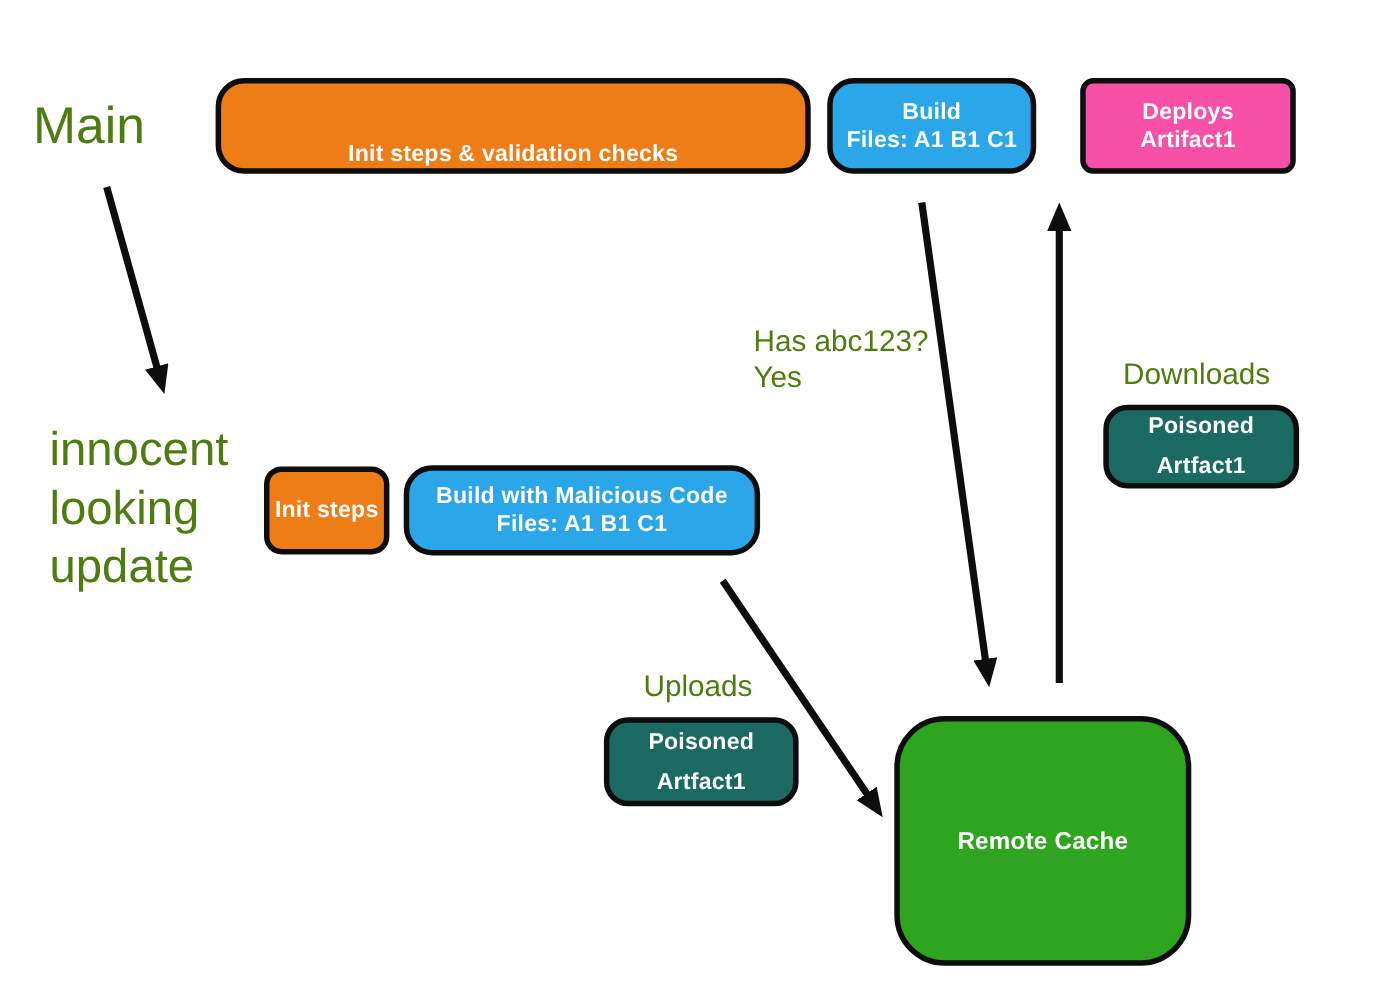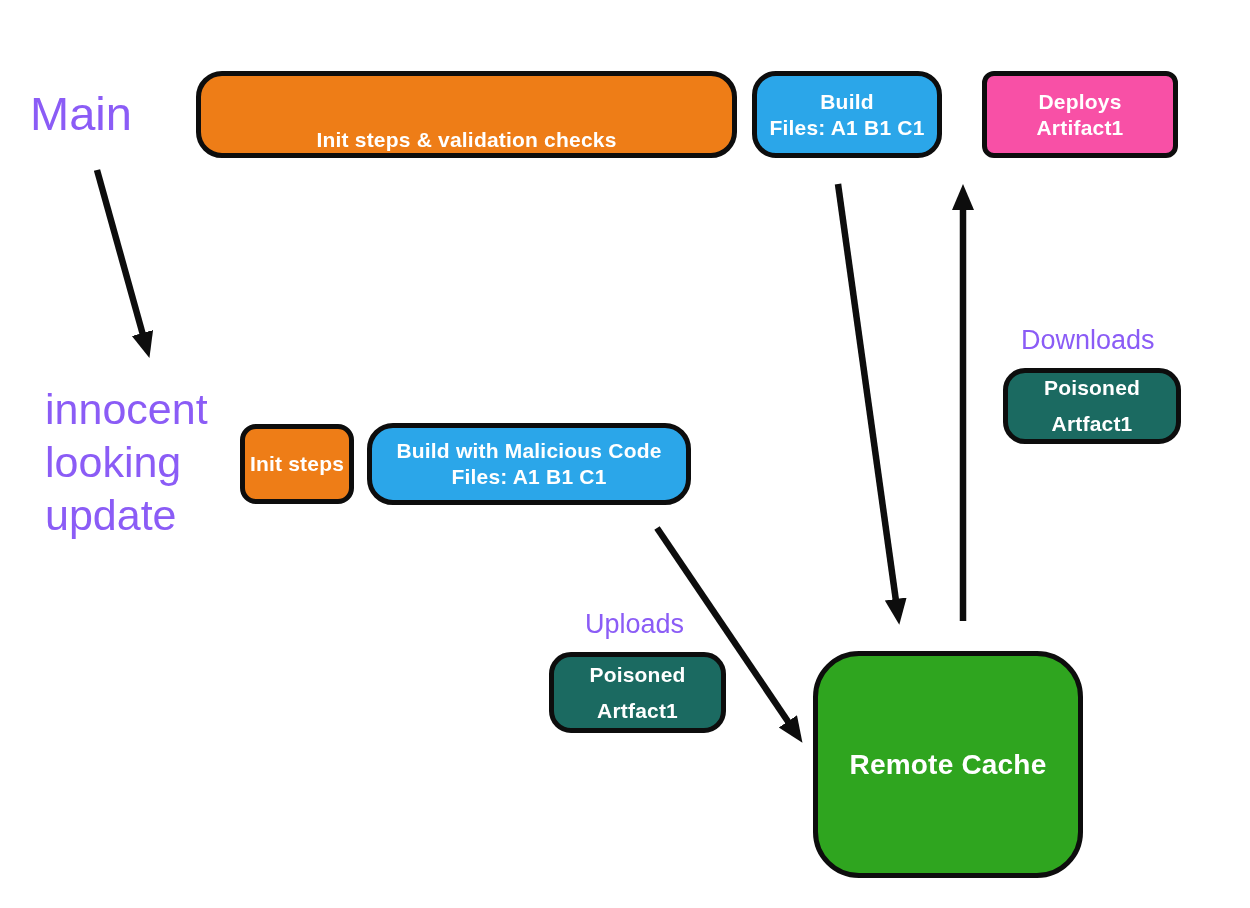--- a/index.html
+++ b/index.html
@@ -31,21 +31,21 @@
     letter-spacing: 0.2px;
   }
   .orange { background: #ee7d17; }
   .blue   { background: #2ba6e9; }
   .pink   { background: #f850a6; }
   .teal   { background: #1b6a61; gap: 10px; }
   .green  { background: #2fa51f; }
 
   .plain {
     position: absolute;
-    color: #8b5cf6;
+    color: #4d7c0f;
     white-space: nowrap;
   }
 
   #arrows {
     position: absolute;
     left: 0; top: 0;
     width: 1250px;
     height: 908px;
     pointer-events: none;
   }
@@ -55,21 +55,21 @@
   }
 
   
   #box-init-validation { left:196px; top:71px;  width:541px; height:87px;  border-radius:26px;justify-content:flex-end; }
   #box-build           { left:752px; top:71px;  width:190px; height:87px;  border-radius:24px; }
   #box-deploys         { left:982px; top:71px;  width:196px; height:87px;  border-radius:12px; }
   #box-init-steps      { left:240px; top:424px; width:114px; height:80px;  border-radius:16px; }
   #box-build-malicious { left:367px; top:423px; width:324px; height:82px;  border-radius:26px; }
   #box-poisoned-dl     { left:1003px; top:368px; width:178px; height:76px; border-radius:22px; }
   #box-poisoned-ul     { left:549px; top:652px; width:177px; height:81px;  border-radius:22px; }
-  #box-remote-cache    { left:813px; top:651px; width:270px; height:227px; border-radius:46px; font-size:28px; }
+  #box-remote-cache    { left:813px; top:651px; width:270px; height:227px; border-radius:46px; font-size:22px; }
 
   
   #label-main      { left:30px;  top:86px;  font-size:47px; }
   #label-innocent  { left:45px;  top:383px; font-size:43px; line-height:53px; white-space:normal; width:240px; }
   #label-has-abc   { left:685px; top:294px; font-size:27px; line-height:33px; }
   #label-downloads { left:1021px; top:325px; font-size:27px; }
   #label-uploads   { left:585px; top:609px; font-size:27px; }
 </style>
 </head>
 <body>
@@ -97,20 +97,24 @@
   </svg>
 
   <div class="plain" id="label-main">Main</div>
 
   <div class="plain" id="label-innocent">
     <div>innocent</div>
     <div>looking</div>
     <div>update</div>
   </div>
 
+  <div class="plain" id="label-has-abc">
+    <div>Has abc123?</div>
+    <div>Yes</div>
+  </div>
 
   <div class="plain" id="label-downloads">Downloads</div>
 
   <div class="plain" id="label-uploads">Uploads</div>
 
   <div class="box orange" id="box-init-validation">
     <div>Init steps &amp; validation checks</div>
   </div>
 
   <div class="box blue" id="box-build">

